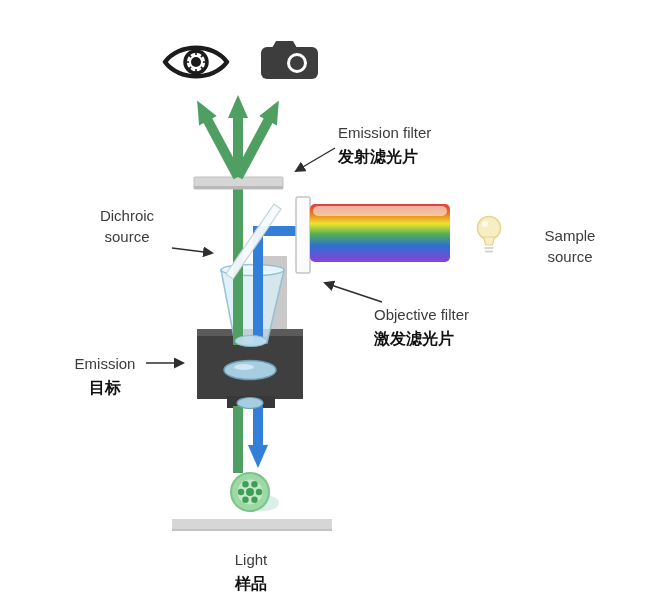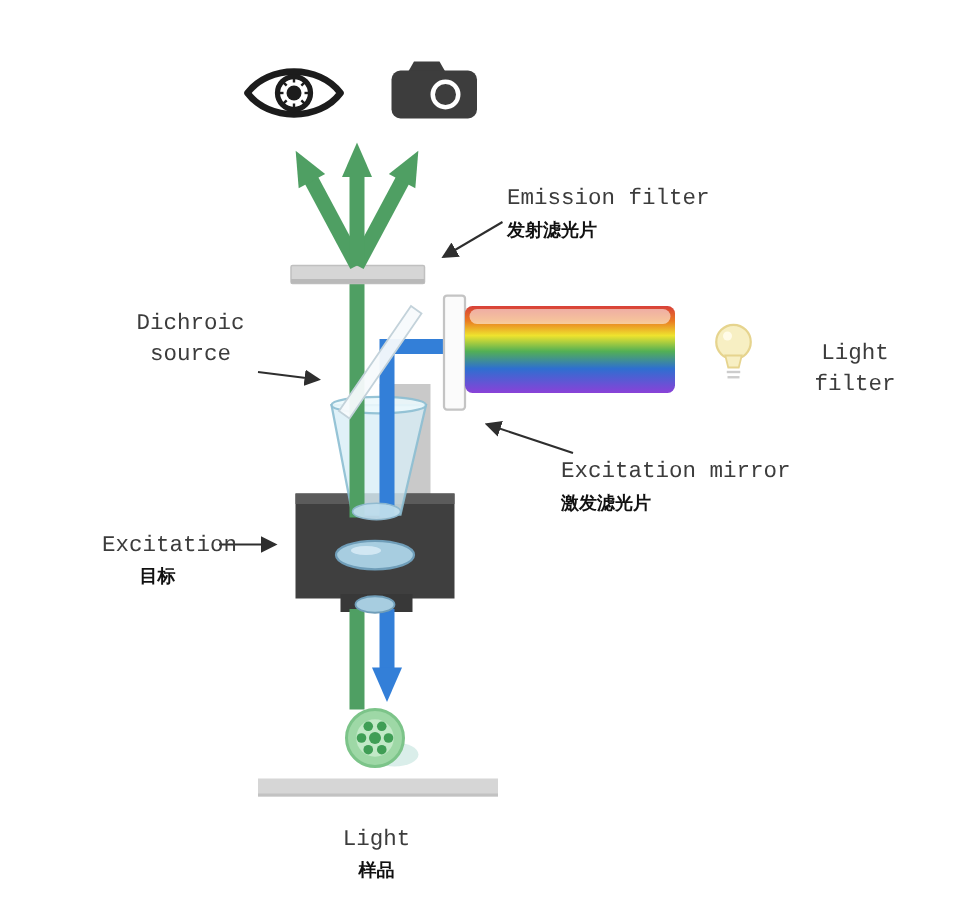--- a/index.html
+++ b/index.html
@@ -2,25 +2,25 @@
 <html><head>
 <meta charset="utf-8">
 <style>
   html,body { margin:0; padding:0; background:#ffffff; }
   #canvas {
     position: relative;
     width: 646px;
     height: 605px;
     background: #ffffff;
     overflow: hidden;
-    font-family: Liberation Mono, monospace;
+    font-family: Liberation Sans, sans-serif;
   }
   #diagram-svg { position:absolute; left:0; top:0; }
   .lbl { position:absolute; color:#3c3c3c; font-size:15px; line-height:1.4; }
-  .lbl .zh { font-weight:bold; color:#111111; font-size:12px; margin-top:3px; }
+  .lbl .zh { font-weight:bold; color:#111111; font-size:16px; margin-top:3px; }
   .center { text-align:center; }
 </style>
 </head>
 <body>
 
 <div id="canvas">
 
   <svg id="diagram-svg" width="646" height="605" viewBox="0 0 646 605">
     <defs>
       <linearGradient id="rainbow" x1="0" y1="0" x2="0" y2="1">
@@ -151,30 +151,30 @@
     <div>Emission filter</div>
     <div class="zh">发射滤光片</div>
   </div>
 
   <div class="lbl center" style="left:84px; top:205px; width:86px;text-align:center;">
     <div>Dichroic</div>
     <div>source</div>
   </div>
 
   <div class="lbl center" style="left:520px; top:225px; width:100px;">
-    <div>Light filter</div>
+    <div>Sample source</div>
   </div>
 
   <div class="lbl" style="left:374px; top:304px;">
-    <div>Excitation mirror</div>
+    <div>Objective filter</div>
     <div class="zh">激发滤光片</div>
   </div>
 
   <div class="lbl center" style="left:68px; top:353px; width:74px;">
-    <div>Excitation</div>
+    <div>Emission</div>
     <div class="zh">目标</div>
   </div>
 
   <div class="lbl center" style="left:212px; top:549px; width:78px;">
     <div>Light</div>
     <div class="zh">样品</div>
   </div>
 
 </div>
 

